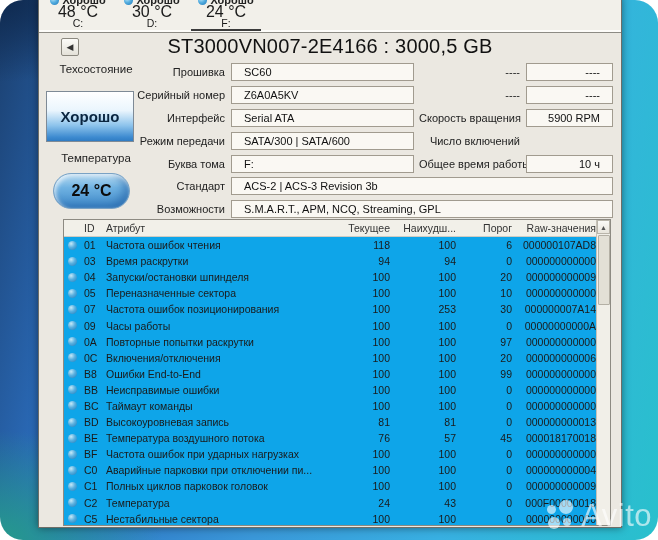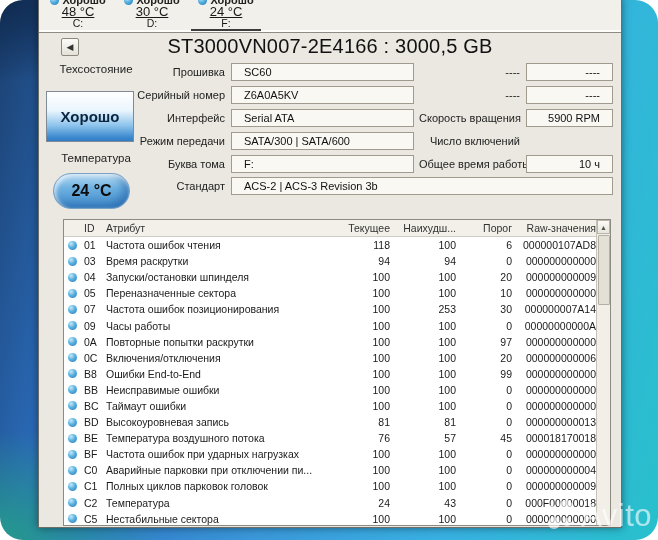--- a/index.html
+++ b/index.html
@@ -27,21 +27,21 @@
   .tabs {
     position:absolute; left:0; top:0; width:100%; height:36px;
     background:#f2f0ea; border-bottom:1px solid #8d8b84;
     box-shadow:inset 0 -2px 0 #fdfcf9;
     display:flex; padding-left:2px; overflow:hidden;
   }
   .tab { position:relative; width:74px; height:100%; text-align:center; cursor:default; }
   .tab .t1 { margin-top:-3px; font-size:11px; font-weight:bold; color:#222; white-space:nowrap; }
   .tab .orb { display:inline-block; vertical-align:-1px; width:9px; height:9px; border-radius:50%; margin-right:3px;
     background:radial-gradient(circle at 35% 30%, #bfe6f7 0%, #55aee0 45%, #1b76b8 100%); }
-  .tab .t2 { font-size:13px; line-height:12px;text-decoration:underline; }
+  .tab .t2 { font-size:16px; line-height:12px; }
   .tab .t3 { font-size:10.5px; line-height:11px; }
   .tab.selected::after { content:""; position:absolute; left:2px; right:2px; bottom:1px; height:2px; background:#3c3c3c; }
 
   
   .title-row { position:absolute; left:0; top:38px; width:100%; height:28px; }
   .back-btn {
     position:absolute; left:22px; top:3px; width:18px; height:18px;
     background:linear-gradient(#fcfbf8,#e4e1d8); border:1px solid #8b887f; border-radius:2px;
     font-size:9px; color:#333; text-align:center; line-height:16px; padding:0; cursor:pointer;
   }
@@ -78,21 +78,21 @@
   #wide-fields { position:absolute; left:97px; top:180px; width:477px; }
   #wide-fields .flabel { width:95px; }
   #wide-fields .fbox  { width:382px; }
   #stat-fields { position:absolute; left:380px; top:66px; width:197px; }
   #stat-fields .flabel { width:107px; }
   #stat-fields .fbox  { width:87px; text-align:right; }
 
   
   .smart {
     position:absolute; left:24px; top:222px; width:548px; height:307px;
-    background:#ffffff; border:1px solid #8d8a82;
+    background:#0ea5e9; border:1px solid #8d8a82;
   }
   .grid-row {
     display:grid; grid-template-columns:18px 24px 1fr 64px 66px 56px 84px;
     align-items:center; font-size:10.5px; height:16.1px; white-space:nowrap;
   }
   .smart-head {
     height:17px; background:#f2f0e9; border-bottom:1px solid #cfccc2;
     color:#333; margin-right:14px;
   }
   .c-id { padding-left:2px; }
@@ -197,20 +197,24 @@
     <div class="flabel">Буква тома</div>
     <div class="fbox">F:</div>
   </div>
 </div>
     <div id="wide-fields">
   <div class="frow">
     <div class="flabel">Стандарт</div>
     <div class="fbox">ACS-2 | ACS-3 Revision 3b</div>
   </div>
 
+  <div class="frow">
+    <div class="flabel">Возможности</div>
+    <div class="fbox">S.M.A.R.T., APM, NCQ, Streaming, GPL</div>
+  </div>
 </div>
     <div id="stat-fields">
   <div class="frow">
     <div class="flabel">----</div>
     <div class="fbox">----</div>
   </div>
 
   <div class="frow">
     <div class="flabel">----</div>
     <div class="fbox">----</div>
@@ -338,21 +342,21 @@
     <div class="c-attr cell-attr">Неисправимые ошибки</div>
     <div class="c-num cell-cur">100</div>
     <div class="c-num cell-worst">100</div>
     <div class="c-num cell-thr">0</div>
     <div class="c-raw cell-raw">000000000000</div>
   </div>
 
   <div class="grid-row">
     <div class="row-orb"></div>
     <div class="c-id cell-id">BC</div>
-    <div class="c-attr cell-attr">Таймаут ошибки</div>
+    <div class="c-attr cell-attr">Таймаут команды</div>
     <div class="c-num cell-cur">100</div>
     <div class="c-num cell-worst">100</div>
     <div class="c-num cell-thr">0</div>
     <div class="c-raw cell-raw">000000000000</div>
   </div>
 
   <div class="grid-row">
     <div class="row-orb"></div>
     <div class="c-id cell-id">BD</div>
     <div class="c-attr cell-attr">Высокоуровневая запись</div>

